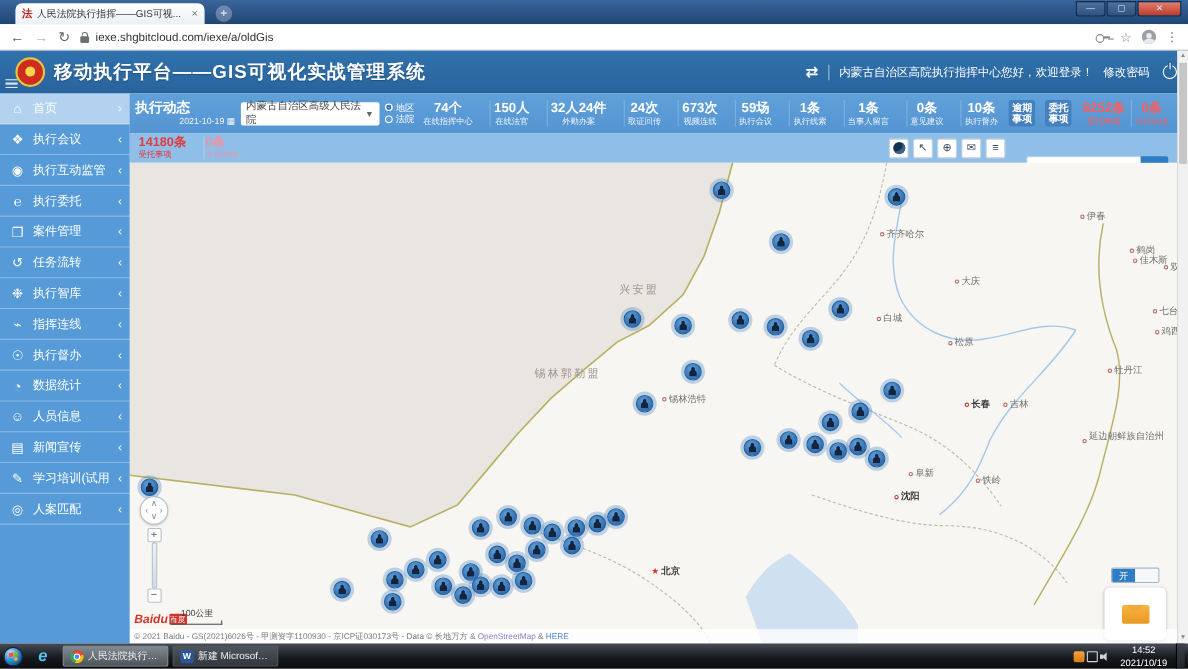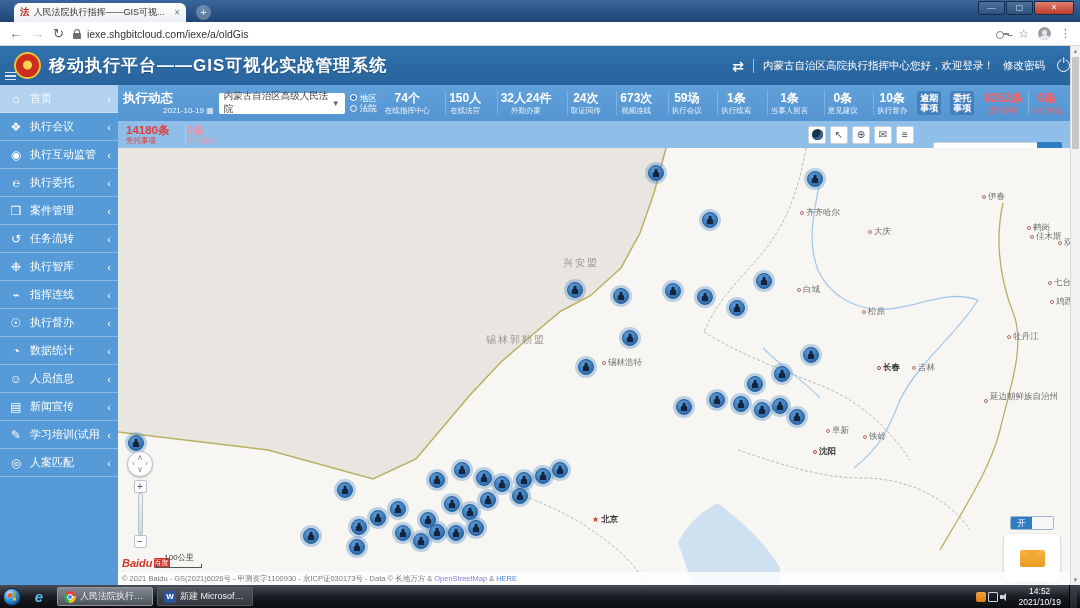--- a/index.html
+++ b/index.html
@@ -429,21 +429,21 @@
               <span>鹤岗</span>
             </div>
             <div class="city" style="left: 912px; top: 89px;">
               <span class="cdot"></span>
               <span>佳木斯</span>
             </div>
             <div class="city" style="left: 940px; top: 95px;">
               <span class="cdot"></span>
               <span>双鸭山</span>
             </div>
-            <div class="city" style="left: 750px; top: 84px;">
+            <div class="city" style="left: 750px; top: 108px;">
               <span class="cdot"></span>
               <span>大庆</span>
             </div>
             <div class="city" style="left: 930px; top: 135px;">
               <span class="cdot"></span>
               <span>七台河</span>
             </div>
             <div class="city" style="left: 932px; top: 154px;">
               <span class="cdot"></span>
               <span>鸡西</span>
@@ -473,21 +473,21 @@
               <span>延边朝鲜族自治州</span>
             </div>
             <div class="city" style="left: 484px; top: 215px;">
               <span class="cdot"></span>
               <span>锡林浩特</span>
             </div>
             <div class="city" style="left: 708px; top: 283px;">
               <span class="cdot"></span>
               <span>阜新</span>
             </div>
-            <div class="city" style="left: 745px; top: 289px;">
+            <div class="city" style="left: 769px; top: 289px;">
               <span class="cdot"></span>
               <span>铁岭</span>
             </div>
             <div class="city capital" style="left: 695px; top: 304px;">
               <span class="cdot"></span>
               <span>沈阳</span>
             </div>
             <div class="city capital" style="left: 474px; top: 372px;">
               <span class="cstar">★</span>
               <span>北京</span>

